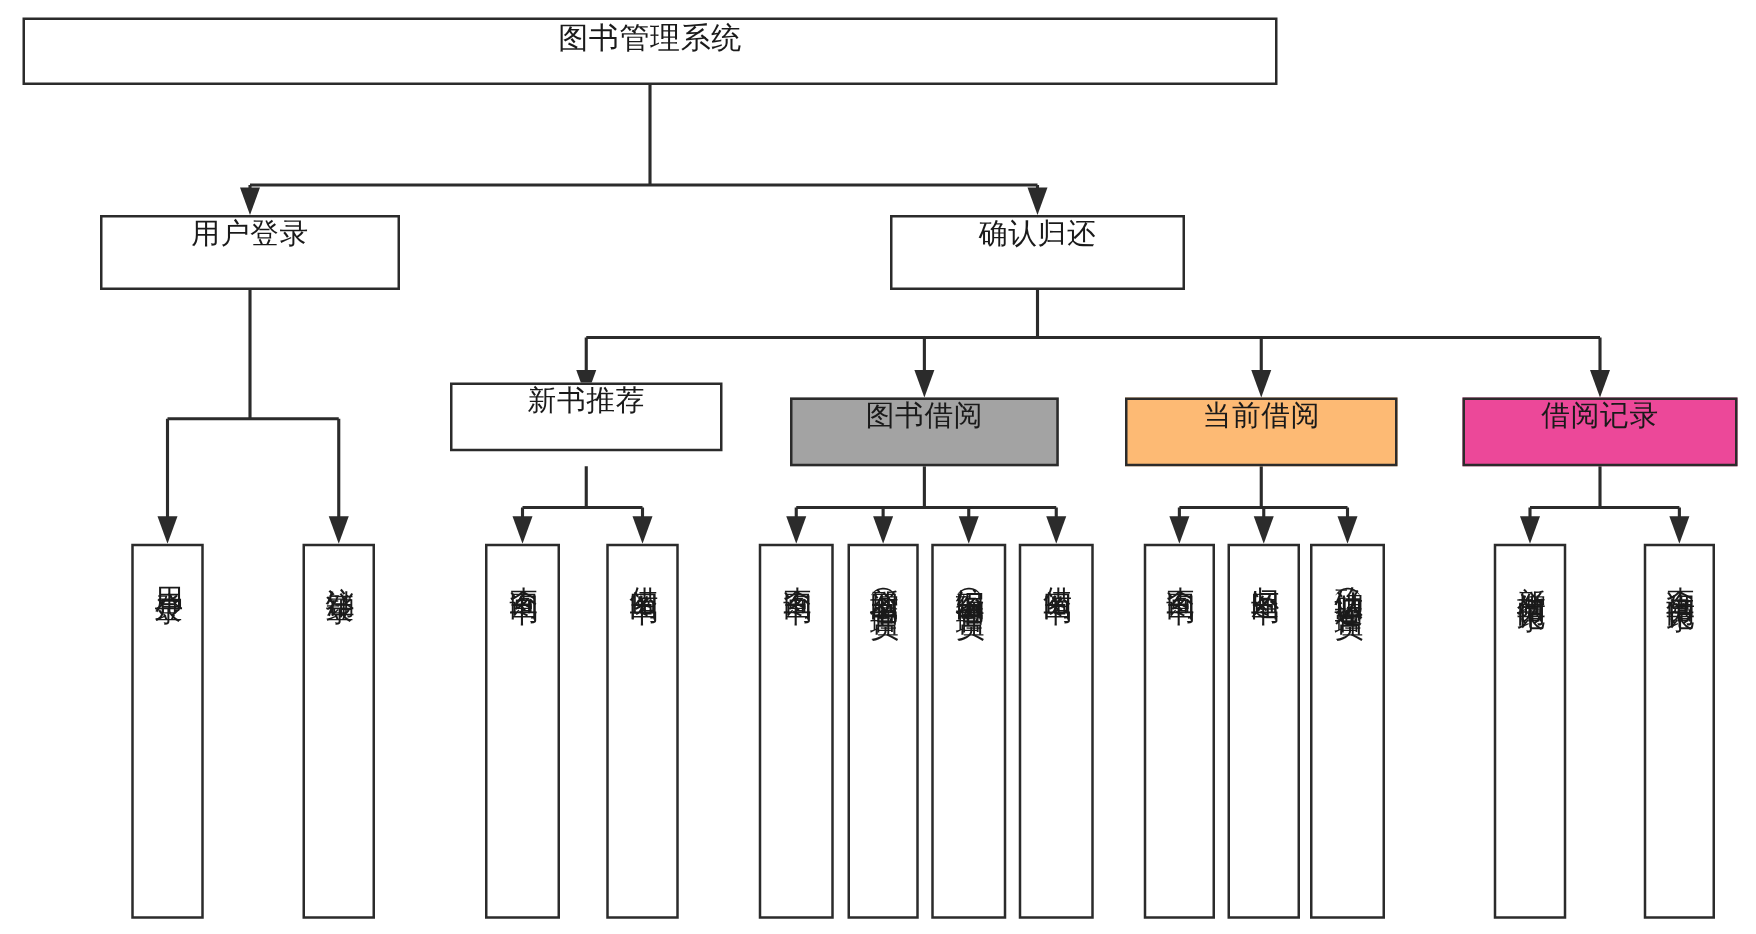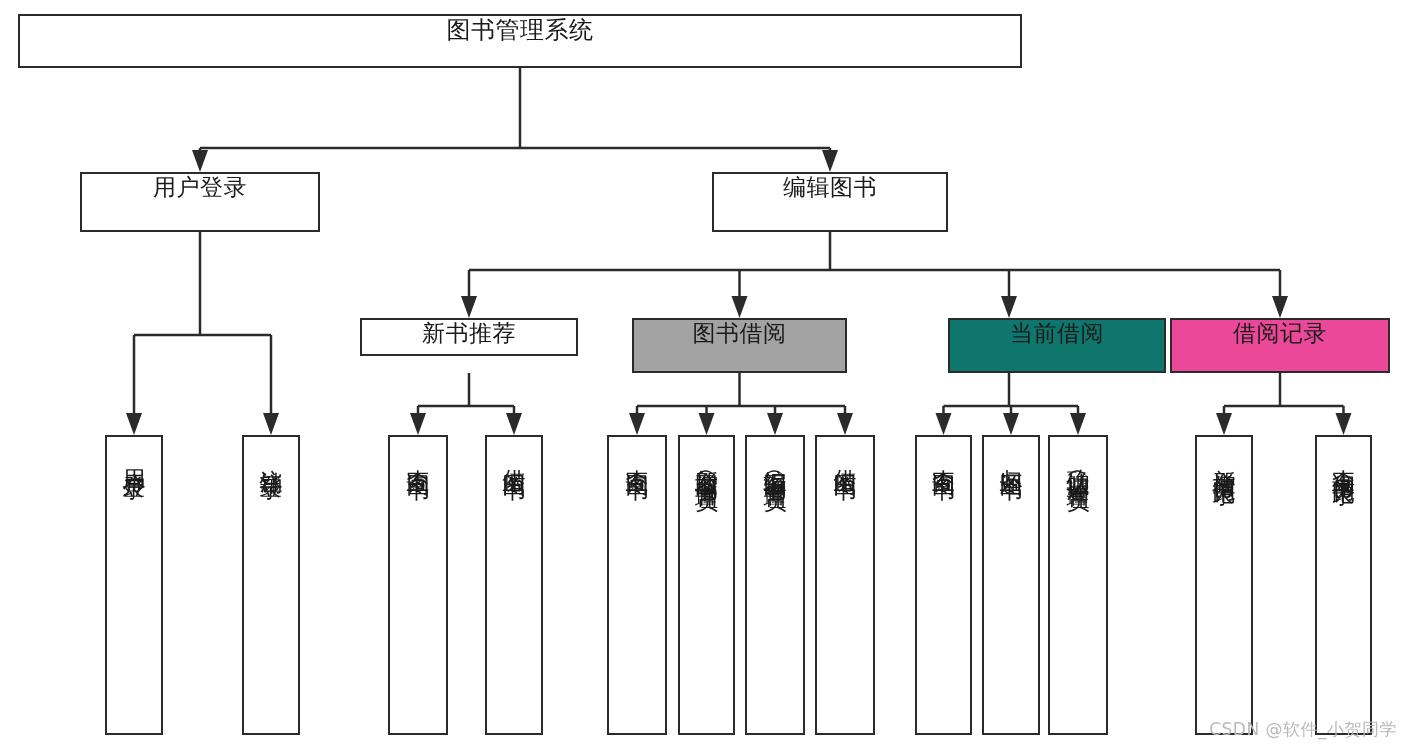--- a/index.html
+++ b/index.html
@@ -131,29 +131,29 @@
       <polygon points="1335.5,413 1351.5,413 1343.5,435" fill="#2b2b2b"></polygon>
     </svg>
   <div id="nodes-layer">
       <div class="node horiz root" style="left: 18px; top: 14px; width: 1004px; height: 54px; border-color: rgb(43, 43, 43); background: rgb(255, 255, 255);">
         <span class="node-label">图书管理系统</span>
       </div>
       <div class="node horiz" style="left: 80px; top: 172px; width: 240px; height: 60px; border-color: rgb(43, 43, 43); background: rgb(255, 255, 255);">
         <span class="node-label">用户登录</span>
       </div>
       <div class="node horiz" style="left: 712px; top: 172px; width: 236px; height: 60px; border-color: rgb(43, 43, 43); background: rgb(255, 255, 255);">
-        <span class="node-label">编辑图书</span>
+        <span class="node-label">确认归还</span>
       </div>
-      <div class="node horiz" style="left: 360px; top: 318px; width: 218px; height: 38px; border-color: rgb(43, 43, 43); background: rgb(255, 255, 255);">
+      <div class="node horiz" style="left: 360px; top: 306px; width: 218px; height: 55px; border-color: rgb(43, 43, 43); background: rgb(255, 255, 255);">
         <span class="node-label">新书推荐</span>
       </div>
       <div class="node horiz" style="left: 632px; top: 318px; width: 215px; height: 55px; border-color: rgb(43, 43, 43); background: #a3a3a3;">
         <span class="node-label">图书借阅</span>
       </div>
-      <div class="node horiz" style="left: 900px; top: 318px; width: 218px; height: 55px; border-color: rgb(43, 43, 43); background: #0f766e; margin-left: 48px;">
+      <div class="node horiz" style="left: 900px; top: 318px; width: 218px; height: 55px; border-color: rgb(43, 43, 43); background: #fdba74;">
         <span class="node-label">当前借阅</span>
       </div>
       <div class="node horiz" style="left: 1170px; top: 318px; width: 220px; height: 55px; border-color: rgb(43, 43, 43); background: #ec4899;">
         <span class="node-label">借阅记录</span>
       </div>
       <div class="node vert" style="left: 105px; top: 435px; width: 58px; height: 300px; border-color: rgb(43, 43, 43); background: rgb(255, 255, 255);">
         <span class="node-label">用户登录</span>
       </div>
       <div class="node vert" style="left: 242px; top: 435px; width: 58px; height: 300px; border-color: rgb(43, 43, 43); background: rgb(255, 255, 255);">
         <span class="node-label">注销登录</span>
@@ -185,14 +185,13 @@
       <div class="node vert" style="left: 1048px; top: 435px; width: 60px; height: 300px; border-color: rgb(43, 43, 43); background: rgb(255, 255, 255);">
         <span class="node-label">确认归还（管理员）</span>
       </div>
       <div class="node vert" style="left: 1195px; top: 435px; width: 58px; height: 300px; border-color: rgb(43, 43, 43); background: rgb(255, 255, 255);">
         <span class="node-label">新增借阅记录</span>
       </div>
       <div class="node vert" style="left: 1315px; top: 435px; width: 57px; height: 300px; border-color: rgb(43, 43, 43); background: rgb(255, 255, 255);">
         <span class="node-label">查询借阅记录</span>
       </div>
     </div>
-  <div id="watermark">CSDN @软件_小贺同学</div>
 </div>
 
 </body></html>

